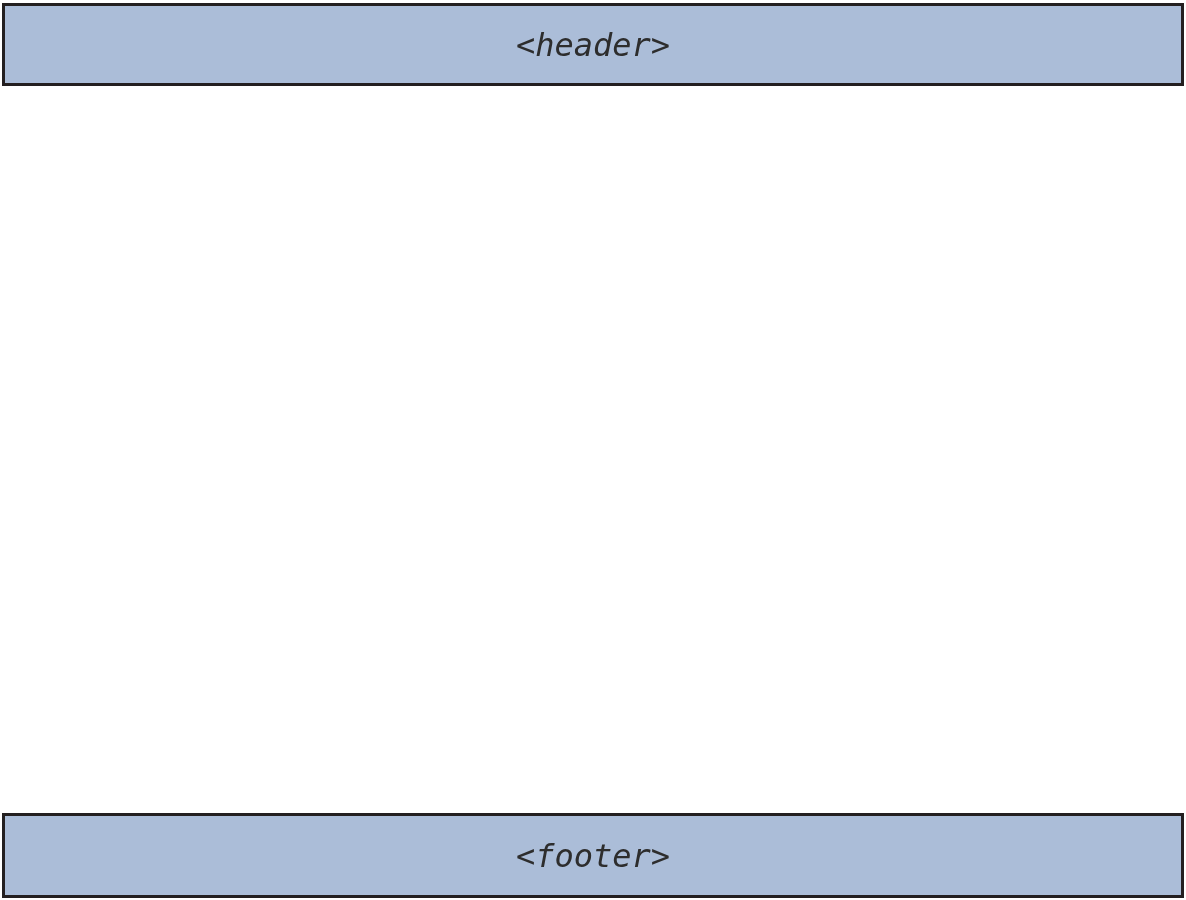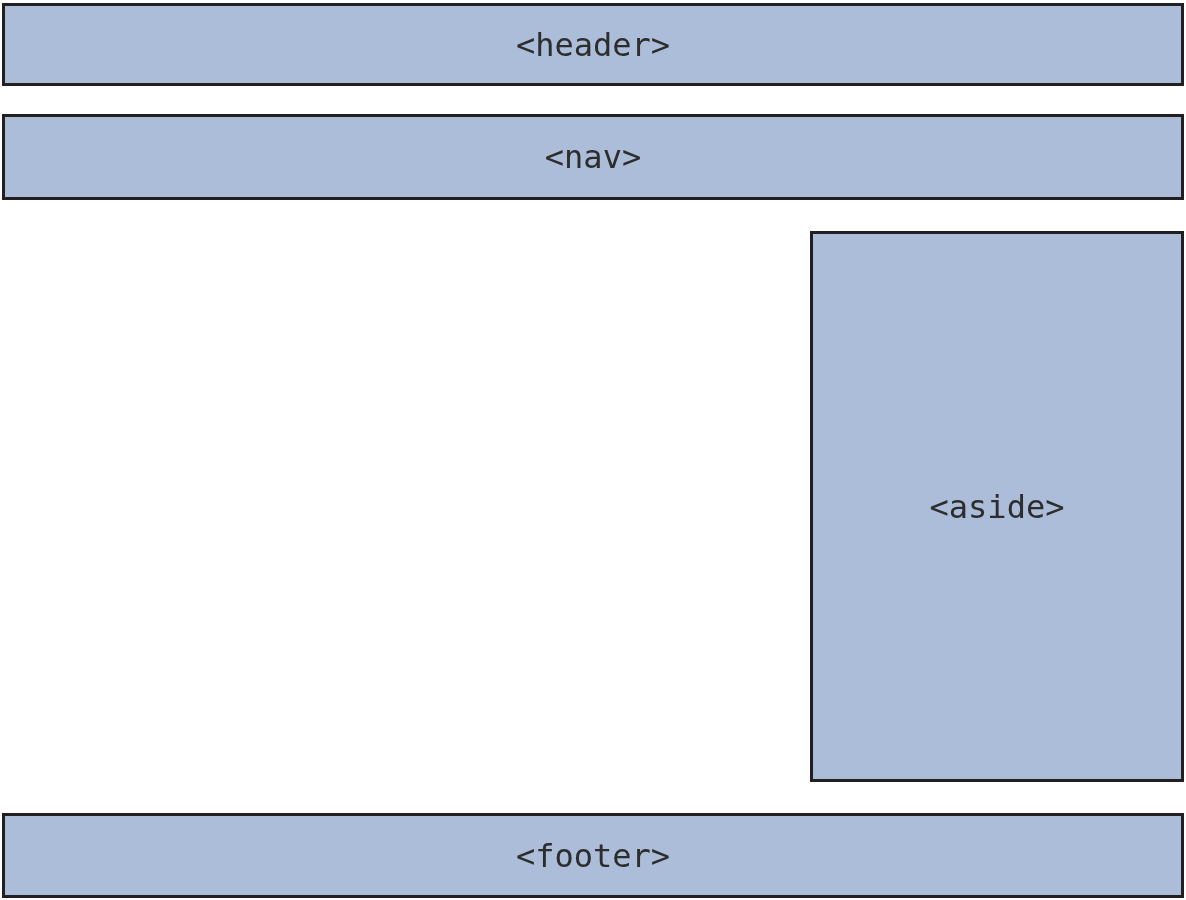--- a/index.html
+++ b/index.html
@@ -27,42 +27,37 @@
     align-items: center;
     justify-content: center;
   }
   .box-label {
     font-family: "DejaVu Sans Mono", "Liberation Mono", monospace;
     font-size: 32px;
     font-weight: 400;
     color: var(--label-color);
     letter-spacing: 0;
     white-space: nowrap;
+    font-style: italic;
   }
   .box-header { left: 2px;   top: 3px;   width: 1182px; height: 83px;  }
   .box-nav    { left: 2px;   top: 114px; width: 1182px; height: 86px;  }
   .box-main   { left: 2px;   top: 230px; width: 771px;  height: 553px; }
   .box-aside  { left: 810px; top: 231px; width: 374px;  height: 551px; }
   .box-footer { left: 2px;   top: 813px; width: 1182px; height: 85px; text-align: center;  }
 </style>
 </head>
 <body>
 
 <div class="canvas">
 
   <div class="box box-header">
     <span class="box-label">&lt;header&gt;</span>
   </div>
 
-  <div class="box box-nav">
-    <span class="box-label">&lt;nav&gt;</span>
-  </div>
 
 
-  <div class="box box-aside">
-    <span class="box-label">&lt;aside&gt;</span>
-  </div>
 
   <div class="box box-footer">
     <span class="box-label">&lt;footer&gt;</span>
   </div>
 
 </div>
 
 </body></html>

